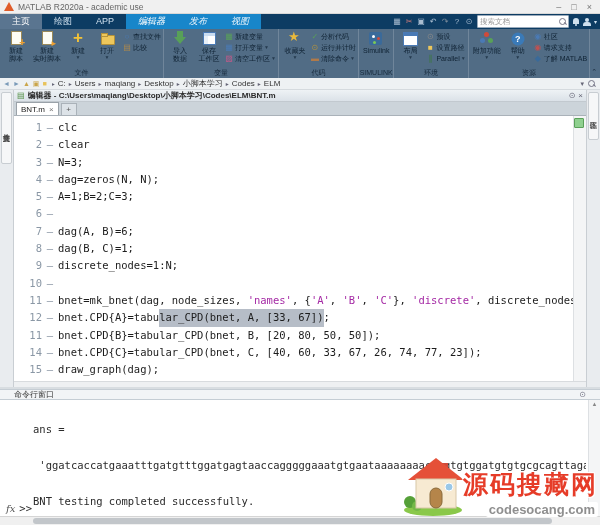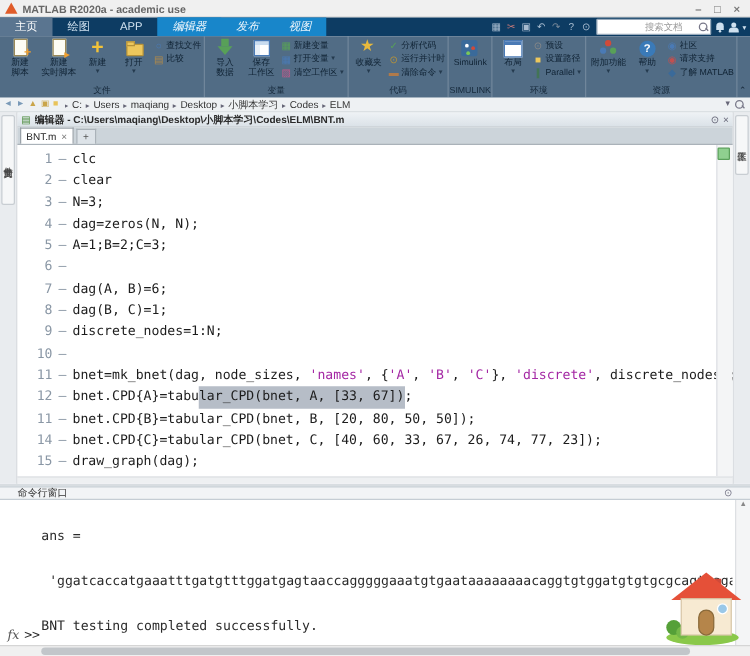--- a/index.html
+++ b/index.html
@@ -1,34 +1,34 @@
 <!DOCTYPE html>
 <html><head>
 <meta charset="utf-8">
 <style>
   html,body{margin:0;padding:0;background:#888;}
   .window{position:relative;width:600px;height:525px;background:#fff;overflow:hidden;
     font-family:"Liberation Sans",sans-serif;-webkit-font-smoothing:antialiased;}
   
-  .titlebar{height:14px;background:#f0f0f0;display:flex;align-items:center;padding:0 4px;border-bottom:1px solid #d8d8d8;box-sizing:border-box;font-weight:bold;}
+  .titlebar{height:14px;background:#f0f0f0;display:flex;align-items:center;padding:0 4px;border-bottom:1px solid #d8d8d8;box-sizing:border-box;}
   .matlab-logo{width:0;height:0;border-left:5px solid transparent;border-right:5px solid transparent;border-bottom:9px solid #e05c2a;margin-right:4px;}
   .title-text{font-size:8.5px;color:#666;flex:1;}
   .win-controls{display:flex;gap:10px;font-size:9px;color:#777;padding-right:4px;}
   .win-controls span{cursor:default;}
   
   .tabrow{height:15px;background:#0d3c63;display:flex;align-items:stretch;font-size:9px;color:#cfe0ee;}
   .rtab{padding:0 12px;line-height:15px;cursor:default;}
   .rtab.sel{background:#5a7590;color:#fff;}
   .doc-tabs{background:#1886ca;display:flex;font-style:italic;}
   .doc-tabs .rtab{color:#eaf4fb;}
   .doc-tabs .rtab.sel{background:#1886ca;color:#fff;}
   .tabrow-right{margin-left:auto;display:flex;align-items:center;gap:3px;padding-right:3px;}
   .qa-icon{font-size:8px;line-height:12px;width:10px;text-align:center;}
   .searchbox{width:86px;height:11px;background:#fff;border:1px solid #9ab;border-radius:1px;display:flex;align-items:center;padding:0 2px;gap:2px;}
-  .searchbox .ph{font-size:7.5px;color:#999;flex:1;margin-left:36px;}
+  .searchbox .ph{font-size:7.5px;color:#999;flex:1;}
   .mag{width:5px;height:5px;border:1px solid #778;border-radius:50%;position:relative;display:inline-block;}
   .mag::after{content:"";position:absolute;left:4px;top:4px;width:3px;height:1px;background:#778;transform:rotate(45deg);}
   .bell{width:8px;height:8px;position:relative;display:inline-block;}
   .bell::before{content:"";position:absolute;left:1px;top:0;width:6px;height:6px;background:#cfe0ee;border-radius:3px 3px 0 0;}
   .bell::after{content:"";position:absolute;left:3px;top:6px;width:2px;height:2px;background:#cfe0ee;border-radius:50%;}
   .user{width:8px;height:8px;position:relative;display:inline-block;}
   .user::before{content:"";position:absolute;left:2px;top:0;width:4px;height:4px;border-radius:50%;background:#cfe0ee;}
   .user::after{content:"";position:absolute;left:0;top:4px;width:8px;height:4px;border-radius:3px 3px 0 0;background:#cfe0ee;}
   .caret{font-size:6px;color:#cfe0ee;}
   
@@ -422,15 +422,19 @@
     <svg width="66" height="60" viewBox="0 0 66 60">
       <ellipse cx="30" cy="53" rx="29" ry="6" fill="#8ac84a"></ellipse>
       <circle cx="7" cy="45" r="6" fill="#55a038"></circle>
       <circle cx="14" cy="49" r="5" fill="#74b848"></circle>
       <rect x="40" y="6" width="5" height="12" fill="#d04a3a"></rect>
       <path d="M33 1 L61 23 L5 23 Z" fill="#e55038"></path>
       <rect x="13" y="22" width="40" height="29" fill="#f7ead2" stroke="#d8c7a8"></rect>
       <rect x="27" y="31" width="12" height="20" rx="6" fill="#b5854a" stroke="#8a6a3a"></rect>
       <circle cx="46" cy="30" r="4" fill="#9ac8e8" stroke="#ffffff"></circle>
     </svg>
+    <span class="wm-text">
+      <span class="wm-name">源码搜藏网</span>
+      <span class="wm-url">codesocang.com</span>
+    </span>
   </div>
 
 </div>
 
 </body></html>

